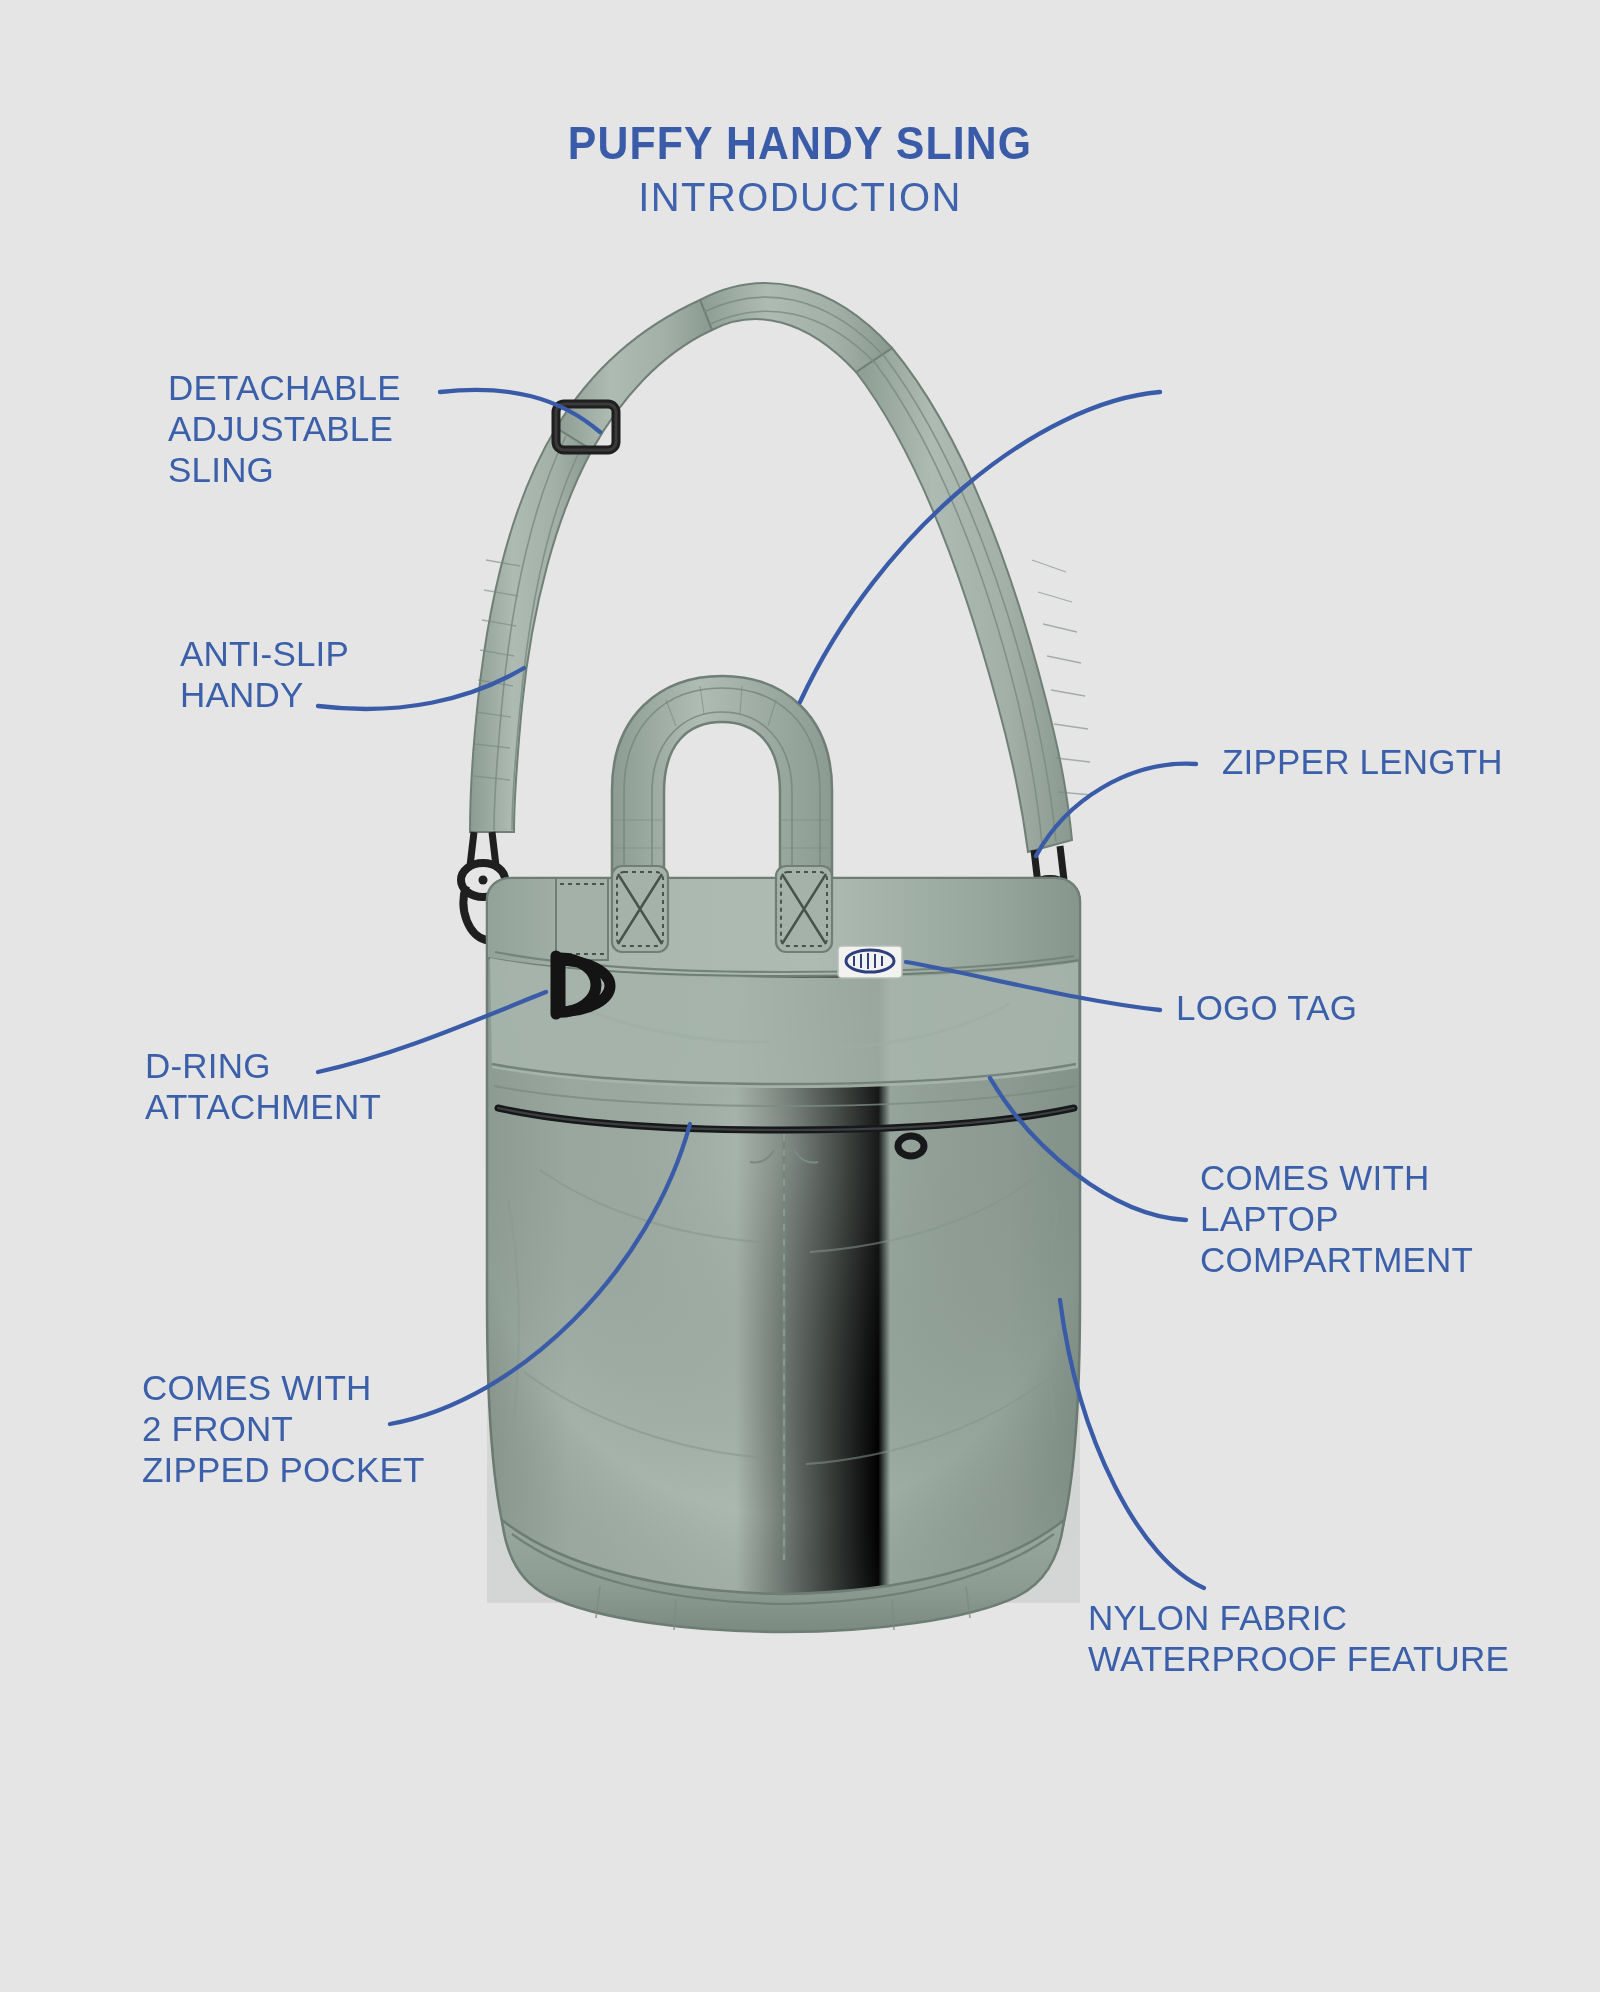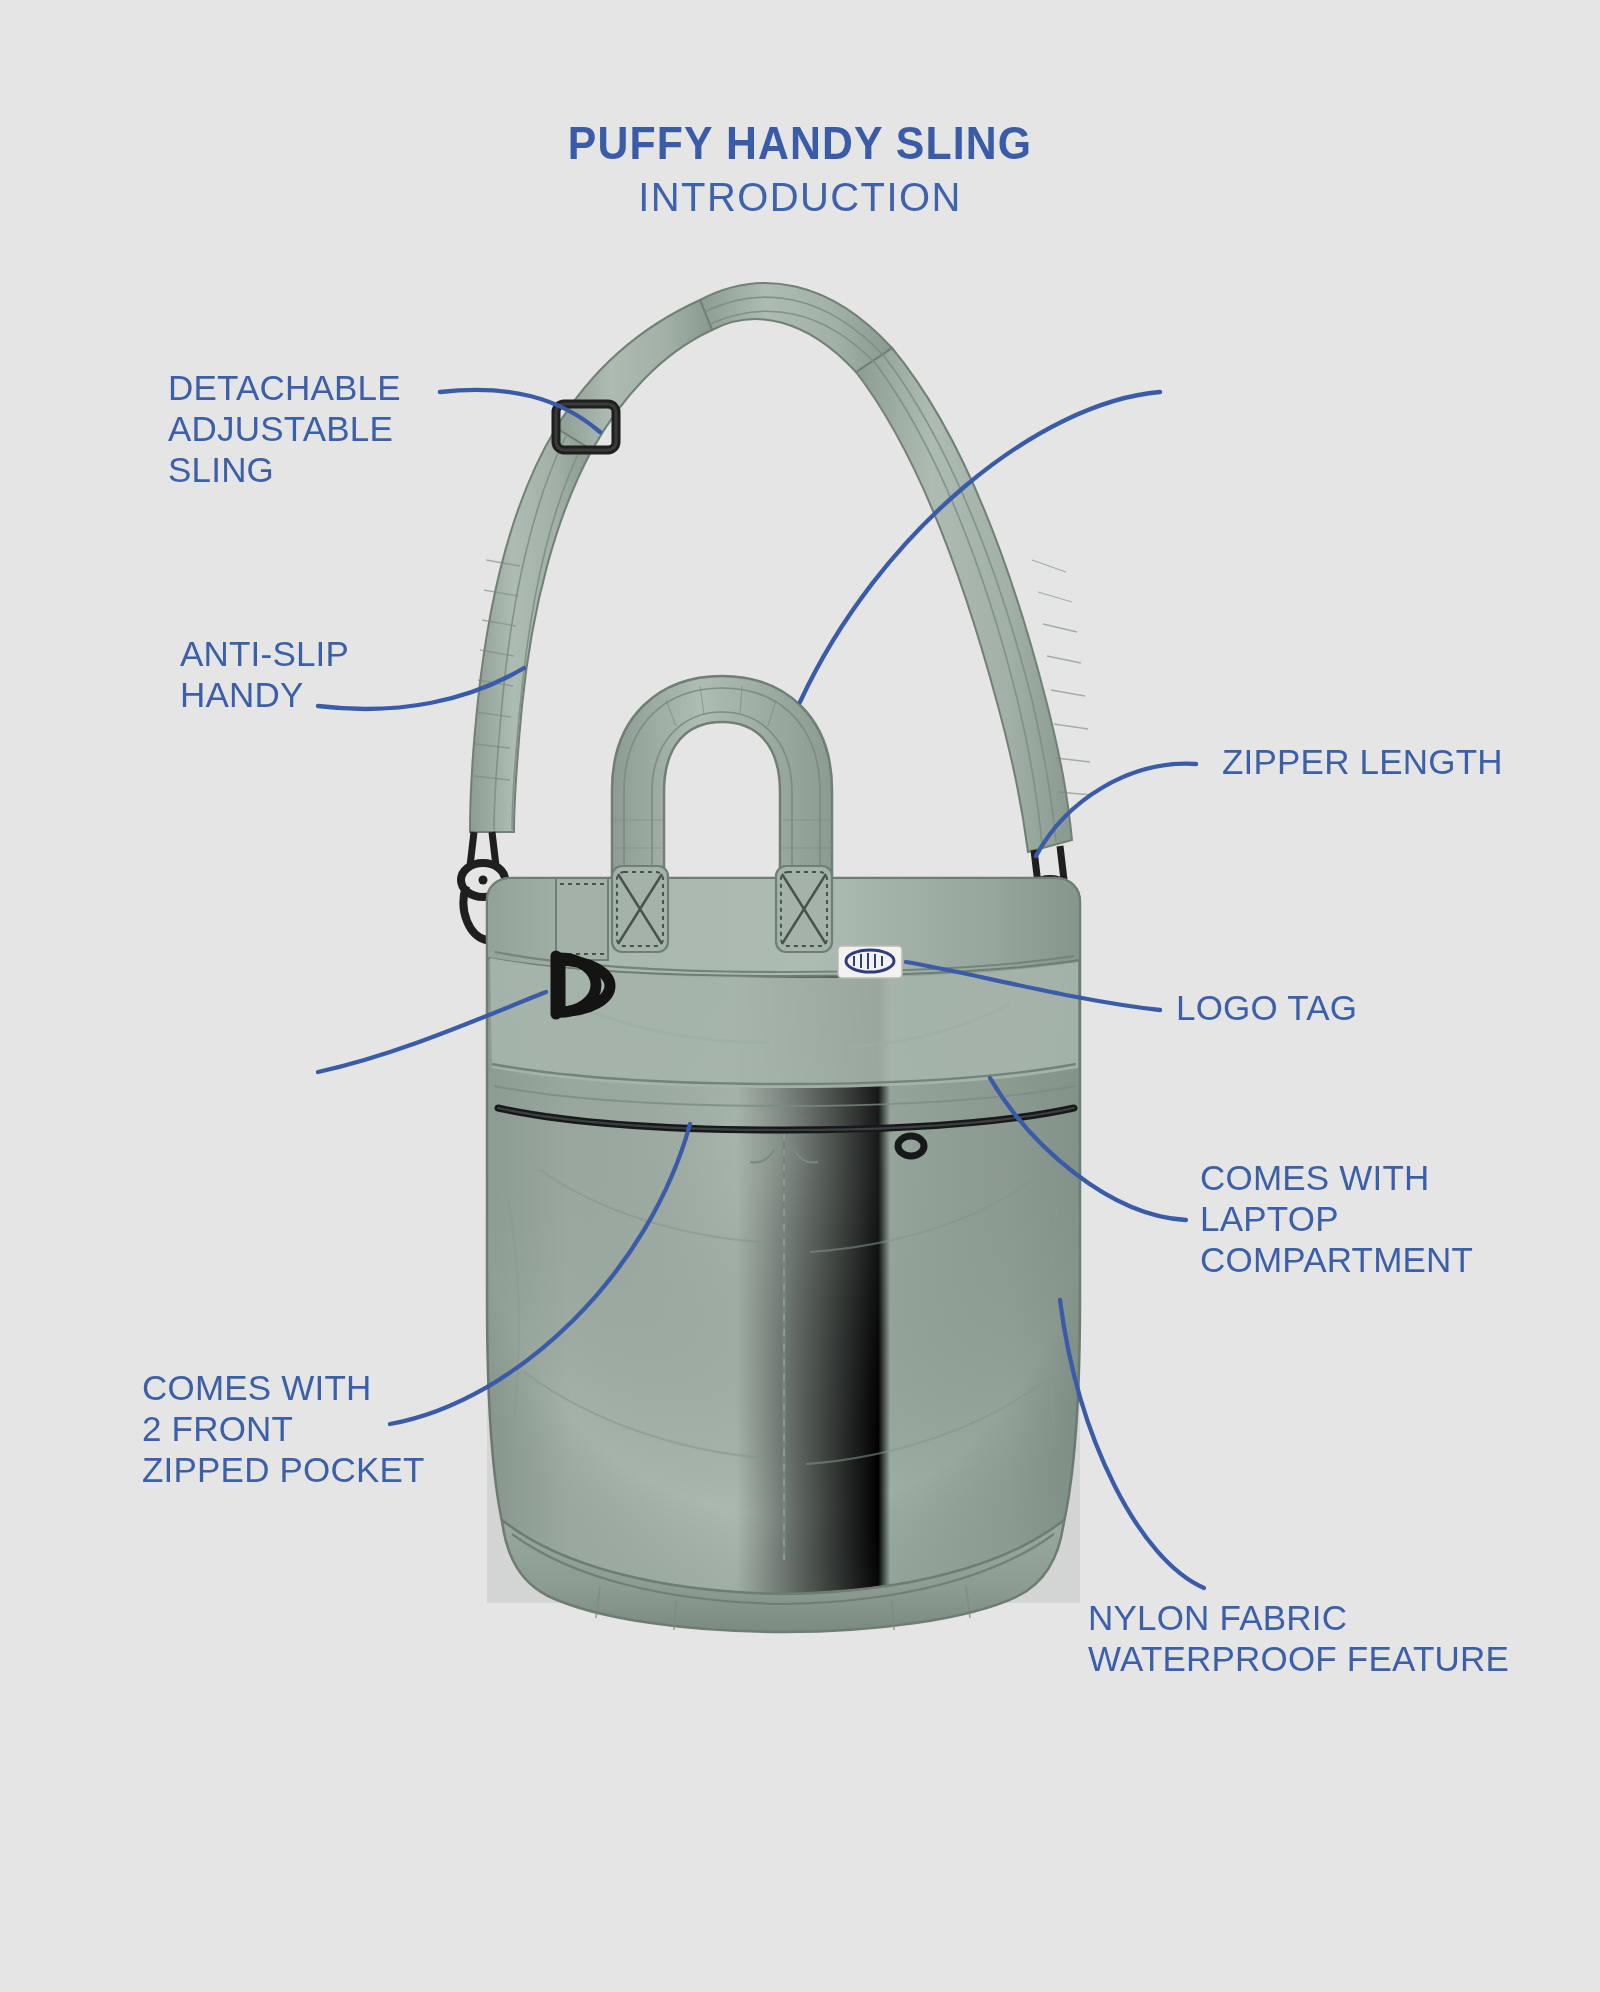--- a/index.html
+++ b/index.html
@@ -339,20 +339,22 @@
     </g>
   </svg>
 
   <div class="callout left" style="left:168px; top:368px;">DETACHABLE
 ADJUSTABLE
 SLING</div>
 
   <div class="callout left" style="left:180px; top:634px;">ANTI-SLIP
 HANDY</div>
 
+  <div class="callout left" style="left:145px; top:1046px;">D-RING
+ATTACHMENT</div>
 
   <div class="callout left" style="left:142px; top:1368px;">COMES WITH
 2 FRONT
 ZIPPED POCKET</div>
 
 
   <div class="callout right" style="left:1222px; top:742px;">ZIPPER LENGTH</div>
 
   <div class="callout right" style="left:1176px; top:988px;">LOGO TAG</div>
 

